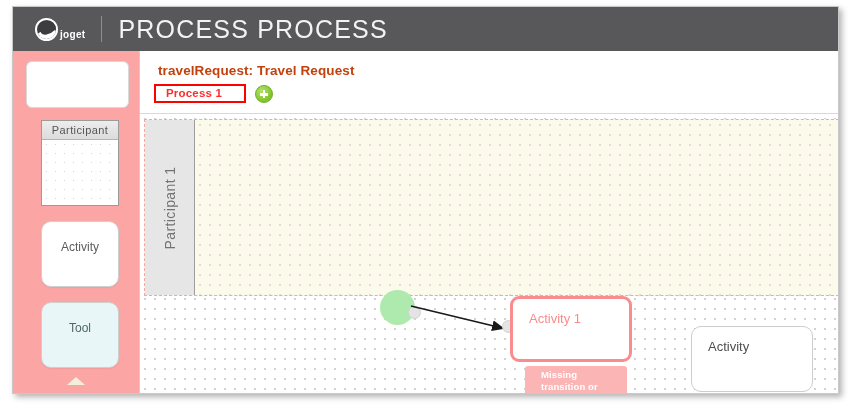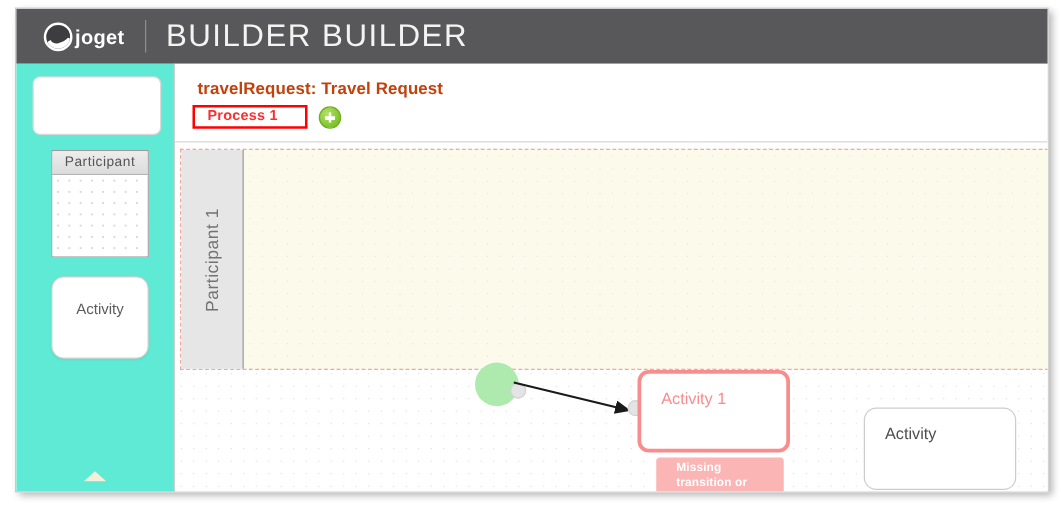--- a/index.html
+++ b/index.html
@@ -57,21 +57,21 @@
     content: "";
     position: absolute;
     left: 3px; top: 2px;
     width: 17px; height: 12px;
     background: #3d3d3f;
     border-radius: 0 0 90% 40%;
     transform: rotate(-12deg);
   }
   .logo-word {
     color: #ffffff;
-    font-size: 16px;
+    font-size: 10px;
     font-weight: bold;
     letter-spacing: .3px;
     margin-left: 2px;
     margin-bottom: 1px;
   }
   .logo-divider {
     width: 1px; height: 26px;
     background: #8d8d8f;
     margin: 0 16px;
   }
@@ -80,21 +80,21 @@
     font-size: 25px;
     letter-spacing: 1.2px;
     font-weight: normal;
   }
 
   
   #sidebar {
     position: absolute;
     left: 0; top: 44px;
     width: 127px; height: 344px;
-    background: #5eead4;
+    background: #fca5a5;
     border-right: 1px solid #cfcfcf;
   }
   #palette-search {
     position: absolute;
     left: 13px; top: 10px;
     width: 103px; height: 47px;
     background: #ffffff;
     border: 1px solid #d9d9d9;
     border-radius: 6px;
   }
@@ -308,36 +308,39 @@
 
 <div id="root">
   <div id="frame">
 
     <div id="header">
       <div class="logo-wrap">
         <span class="logo-mark"></span>
         <span class="logo-word">joget</span>
       </div>
       <div class="logo-divider"></div>
-      <div id="app-title">BUILDER BUILDER</div>
+      <div id="app-title">PROCESS PROCESS</div>
     </div>
 
     <div id="sidebar">
 
       <div id="palette-search"></div>
 
       <div class="pal-participant">
         <div class="lane-head">Participant</div>
         <div class="lane-body"></div>
       </div>
 
       <div class="pal-box activity">
         <span>Activity</span>
       </div>
 
+      <div class="pal-box tool">
+        <span>Tool</span>
+      </div>
 
       <div id="palette-collapse">
         <div class="caret"></div>
       </div>
     </div>
 
     <div id="main">
 
       <div id="doc-title">travelRequest: Travel Request</div>
 

